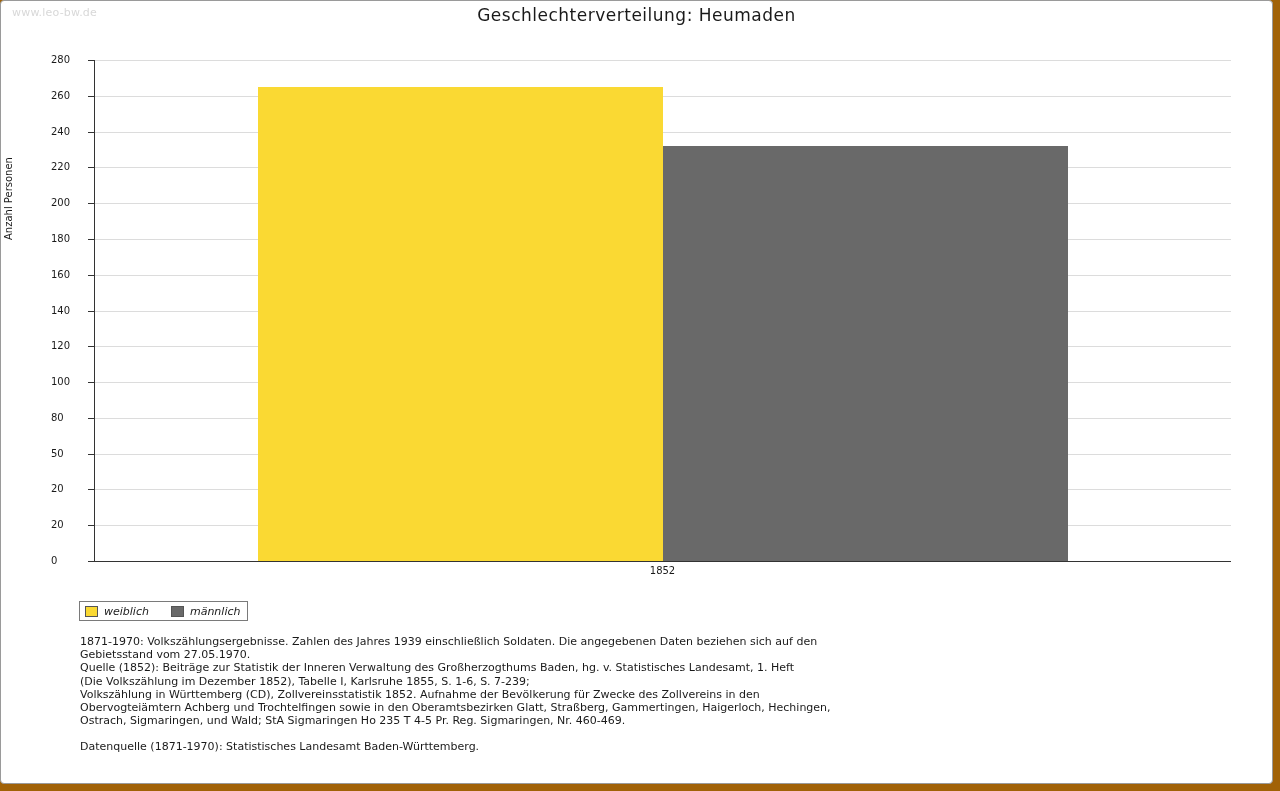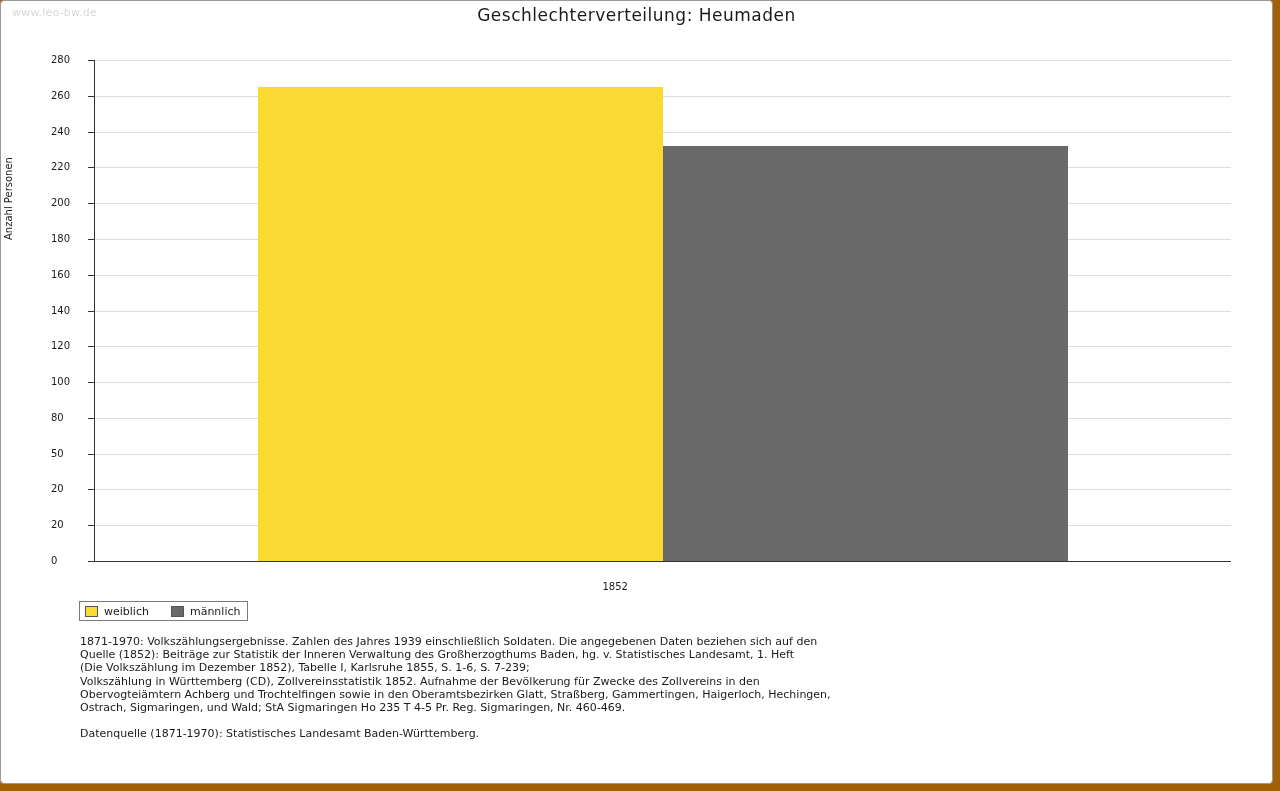--- a/index.html
+++ b/index.html
@@ -104,43 +104,44 @@
   .bar {
     position: absolute;
     bottom: 0;
   }
   .bar.female { background: #fad933; }
   .bar.male { background: #696969; }
   #xtick-label {
     position: absolute;
     top: 565px;
     width: 120px;
+    text-align: center;
     font-size: 10px;
     color: #1a1a1a;
-    margin-top: 16px;
   }
   #legend {
     position: absolute;
     left: 79px;
     top: 601px;
     border: 1px solid #7a7a7a;
     background: #ffffff;
     padding: 3px 7px 3px 5px;
     display: flex;
     align-items: center;
     gap: 22px;
     box-sizing: border-box;
     height: 20px;
   }
   .legend-entry {
     display: flex;
     align-items: center;
     gap: 6px;
     font-size: 11px;
     color: #1a1a1a;
+    font-style: italic;
   }
   .swatch {
     width: 13px;
     height: 11px;
     border: 1px solid #555555;
     box-sizing: border-box;
     display: inline-block;
   }
   .swatch.female { background: #fad933; }
   .swatch.male { background: #696969; }
@@ -198,20 +199,21 @@
       <span>weiblich</span>
     </span>
     <span class="legend-entry">
       <span class="swatch male"></span>
       <span>männlich</span>
     </span>
   </div>
 
   <div id="notes">
     <p>1871-1970: Volkszählungsergebnisse. Zahlen des Jahres 1939 einschließlich Soldaten. Die angegebenen Daten beziehen sich auf den</p>
+    <p>Gebietsstand vom 27.05.1970.</p>
     <p>Quelle (1852): Beiträge zur Statistik der Inneren Verwaltung des Großherzogthums Baden, hg. v. Statistisches Landesamt, 1. Heft</p>
     <p>(Die Volkszählung im Dezember 1852), Tabelle I, Karlsruhe 1855, S. 1-6, S. 7-239;</p>
     <p>Volkszählung in Württemberg (CD), Zollvereinsstatistik 1852. Aufnahme der Bevölkerung für Zwecke des Zollvereins in den</p>
     <p>Obervogteiämtern Achberg und Trochtelfingen sowie in den Oberamtsbezirken Glatt, Straßberg, Gammertingen, Haigerloch, Hechingen,</p>
     <p>Ostrach, Sigmaringen, und Wald; StA Sigmaringen Ho 235 T 4-5 Pr. Reg. Sigmaringen, Nr. 460-469.</p>
     <div class="gap"></div>
     <p>Datenquelle (1871-1970): Statistisches Landesamt Baden-Württemberg.</p>
   </div>
 <div class="tick" style="top: 561px;"></div>
     <div class="ytick-label" style="top: 555px;">0</div>

